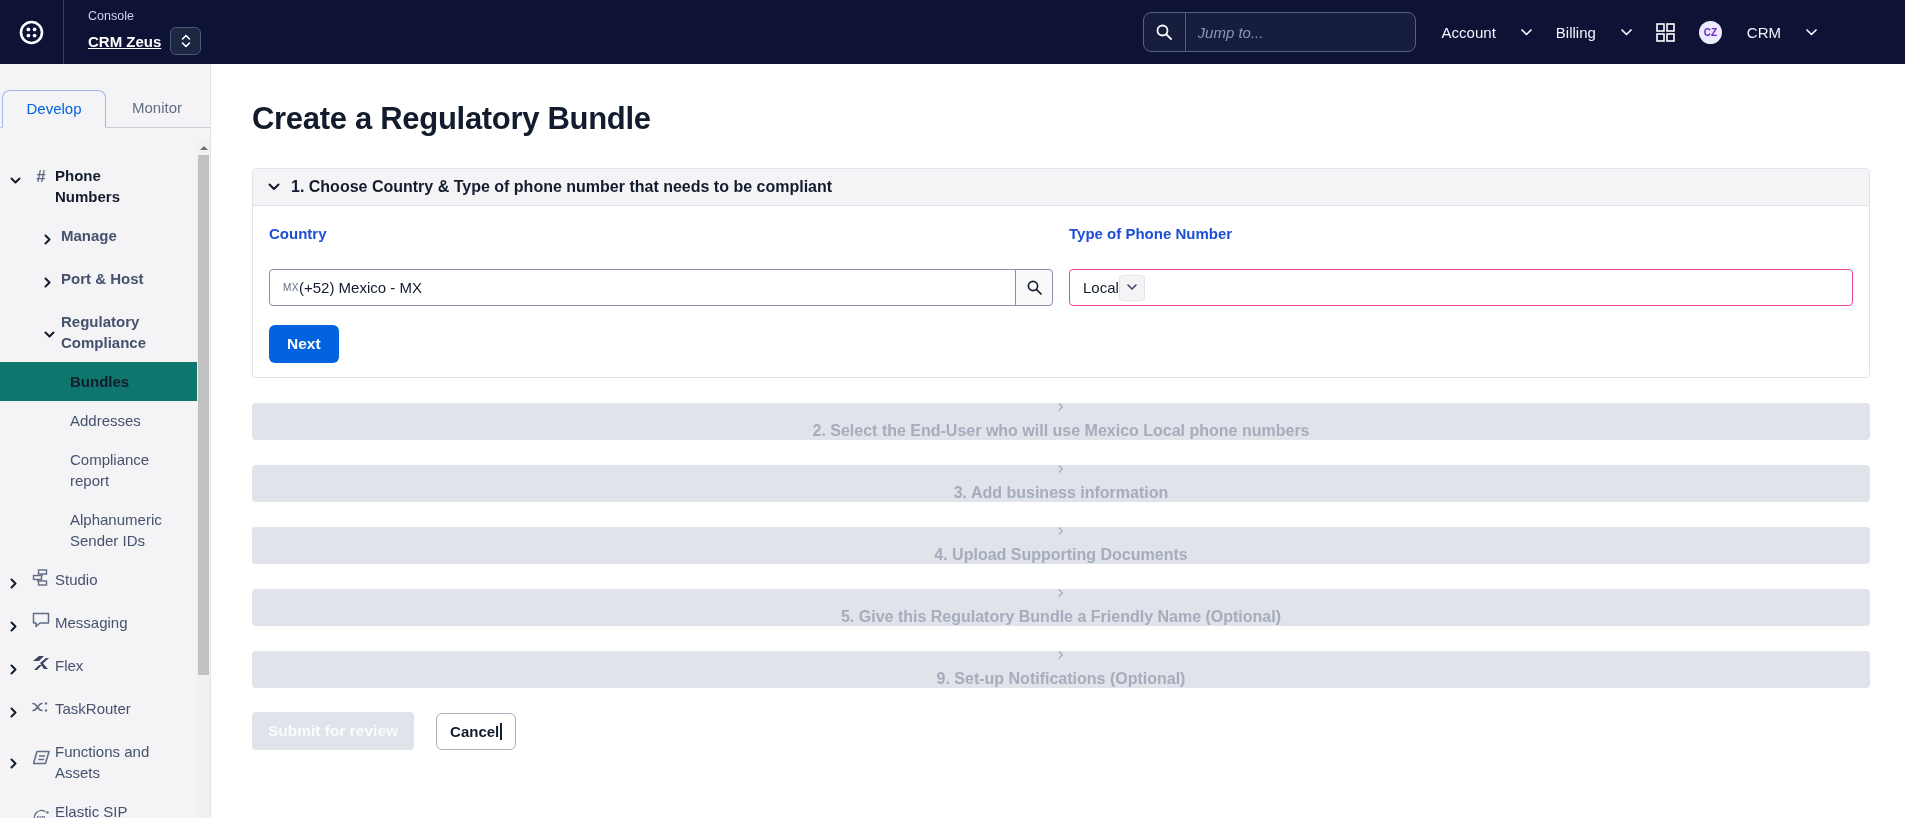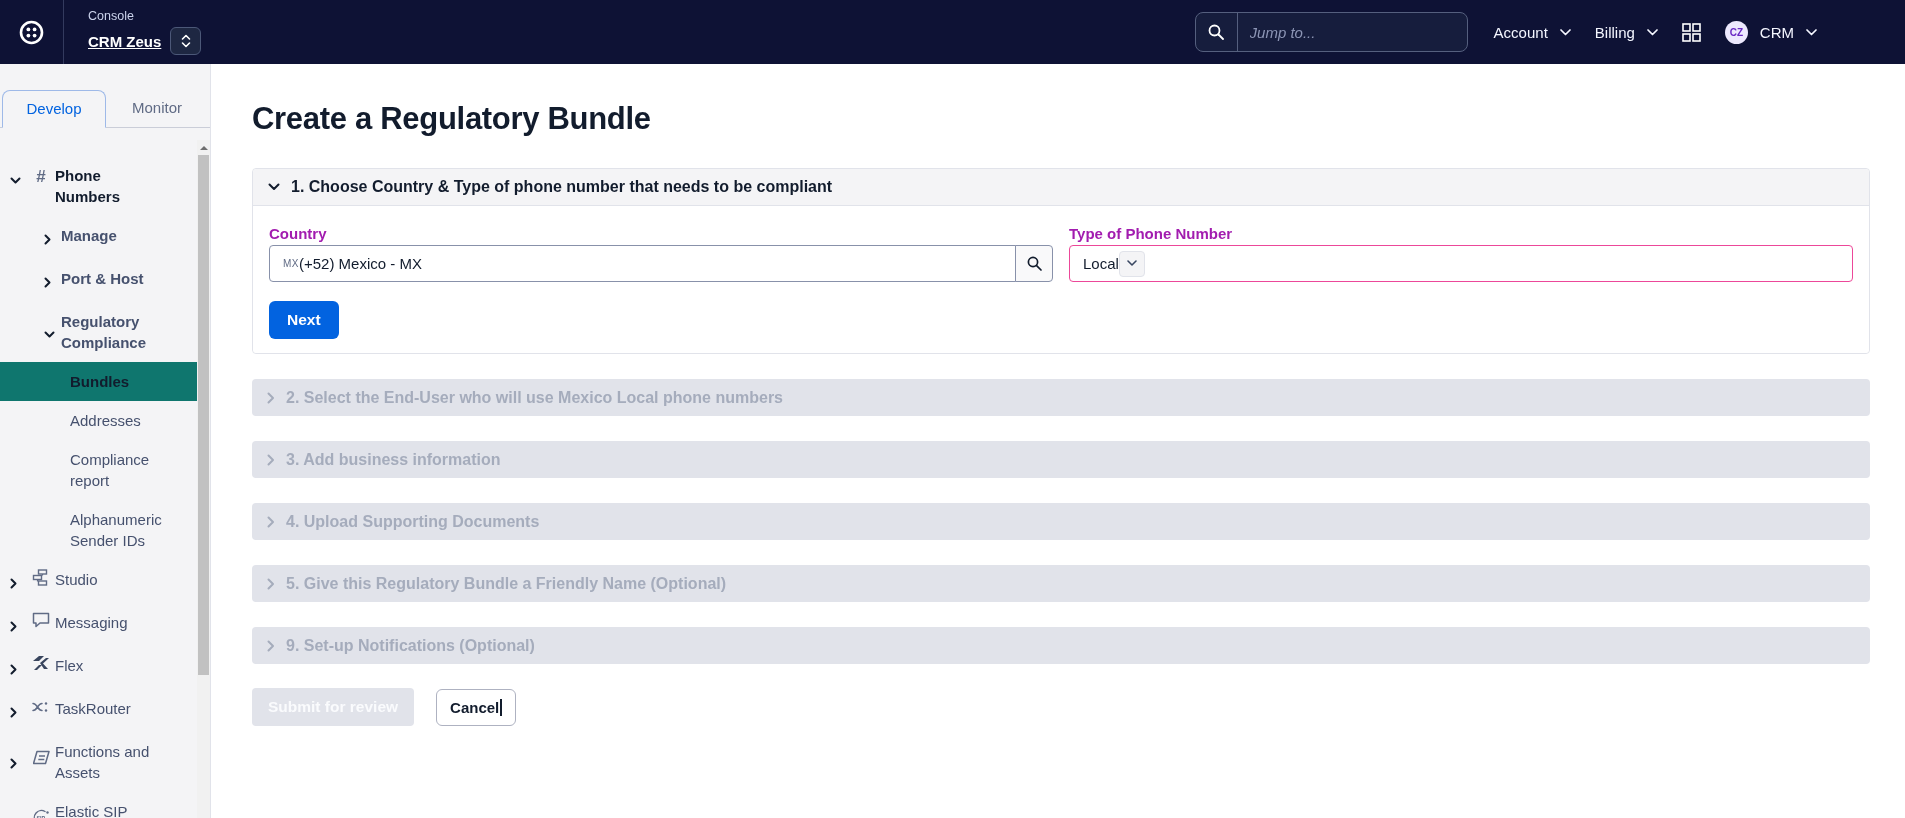--- a/index.html
+++ b/index.html
@@ -17,21 +17,21 @@
   .switcher { width:31px; height:28px; background:#1E2742; border:1px solid #4C5878; border-radius:6px;
     display:flex; align-items:center; justify-content:center; cursor:pointer; }
   .searchbox { margin-left:auto; width:273px; height:40px; background:#161D3D; border:1px solid #555F7E;
     border-radius:8px; display:flex; align-items:stretch; overflow:hidden; }
   .searchbox .s-icon { width:42px; display:flex; align-items:center; justify-content:center;
     border-right:1px solid #555F7E; }
   .searchbox input { flex:1; background:transparent; border:none; outline:none; color:#E6EAF5;
     font-style:italic; font-size:15px; padding:0 12px; font-family:"Liberation Sans",sans-serif; }
   .searchbox input::placeholder { color:#8C95B5; font-style:italic; }
   .navlinks { display:flex; align-items:center; gap:24px; margin:0 88px 0 26px; color:#F4F6FF; font-size:15px; }
-  .navlink { display:flex; align-items:center; gap:12px; cursor:pointer; background:none; border:none;
+  .navlink { display:flex; align-items:center; gap:25px; cursor:pointer; background:none; border:none;
     color:#F4F6FF; font-size:15px; font-family:inherit; padding:0; }
   .avatar { width:23px; height:23px; border-radius:50%; background:#EDE9FE; color:#6929C4; font-weight:bold;
     font-size:10px; display:inline-flex; align-items:center; justify-content:center; }
 
   
   .shell { display:flex; height:754px; }
   .sidebar { width:211px; background:#F4F4F6; position:relative; flex-shrink:0; border-right:1px solid #E1E3EA; }
   .tabs { display:flex; padding:26px 2px 0 2px; border-bottom:1px solid #CACDD8; }
   .tab { flex:1; text-align:center; padding:9px 16px 10px; font-size:15px; color:#606B85; cursor:pointer; }
   .tab.active { color:#0263E0; border:1px solid #9EB9E8; border-bottom:1px solid #F4F4F6;
@@ -56,37 +56,37 @@
   main { flex:1; padding:0 35px 0 41px; }
   h1 { font-size:31px; font-weight:bold; margin:37px 0 0 0; letter-spacing:-0.3px; color:#121C2D; }
 
   .step-card { margin-top:31px; border:1px solid #E1E3EA; border-radius:4px; }
   .step-head { background:#F4F4F6; border-bottom:1px solid #E1E3EA; border-radius:4px 4px 0 0;
     padding:9px 15px; display:flex; align-items:center; gap:11px; font-weight:bold; font-size:16px;
     color:#121C2D; cursor:pointer; }
   .step-body { padding:19px 16px 14px; background:#fff; border-radius:0 0 4px 4px; }
   .cols { display:flex; gap:16px; }
   .col { flex:1; }
-  .field-label { font-weight:bold; font-size:15px; display:block; margin-bottom:3px; color:#a21caf; }
+  .field-label { font-weight:bold; font-size:15px; display:block; margin-bottom:27px; color:#1d4ed8; }
   .combo { display:flex; }
   .combo-input { flex:1; height:37px; border:1px solid #8891AA; border-radius:4px 0 0 4px; background:#fff;
     display:flex; align-items:center; padding:0 13px; font-size:15px; cursor:text; }
   .flag { font-size:10px; color:#606B85; letter-spacing:.5px; }
   .search-btn { width:38px; height:37px; border:1px solid #8891AA; border-left:1px solid #8891AA;
     margin-left:-1px; border-radius:0 4px 4px 0; background:#F9F9FA; display:flex; align-items:center;
     justify-content:center; cursor:pointer; }
   .select { height:37px; border:1px solid #ec4899; border-radius:4px; background:#fff; display:flex;
     align-items:center; padding:0 6px 0 13px; font-size:15px; cursor:pointer; }
   .sel-chev { width:26px; height:26px; background:#F4F4F6; border:1px solid #E1E3EA; border-radius:4px;
     display:flex; align-items:center; justify-content:center; }
   .next-btn { margin-top:19px; background:#0263E0; color:#fff; border:none; border-radius:6px;
     font-weight:bold; font-size:15.5px; padding:10px 18px; cursor:pointer; font-family:inherit; }
 
   .bar { margin-top:25px; height:37px; background:#E1E3EA; border-radius:4px; display:flex;
-    align-items:center; gap:11px; padding:0 15px; color:#A5ACBC; font-weight:bold; font-size:16px; cursor:pointer; }
+    align-items:center; gap:11px; padding:0 15px; color:#A5ACBC; font-weight:bold; font-size:16px; cursor:pointer;flex-direction:column; }
 
   .footer { margin-top:24px; display:flex; gap:22px; align-items:center; }
   .submit-btn { background:#E1E3EA; color:#FAFBFD; border:none; border-radius:4px; font-weight:bold;
     font-size:15.5px; padding:10px 16px; font-family:inherit; }
   .cancel-btn { background:#fff; color:#121C2D; border:1px solid #AEB2C1; border-radius:6px;
     font-weight:600; font-size:15px; padding:9px 13px; cursor:pointer; font-family:inherit;
     display:flex; align-items:center; }
   .caret { display:inline-block; width:2px; height:17px; background:#121C2D; margin-left:1px; }
 </style>
 </head>

